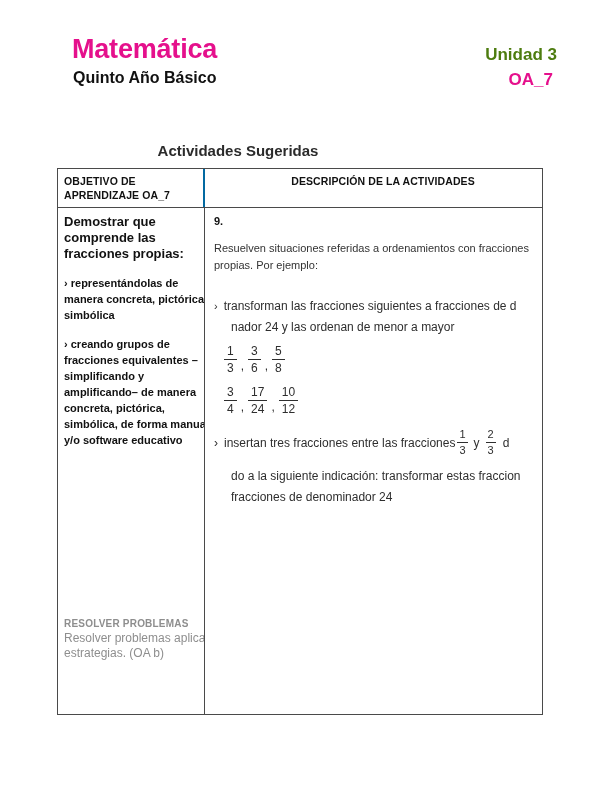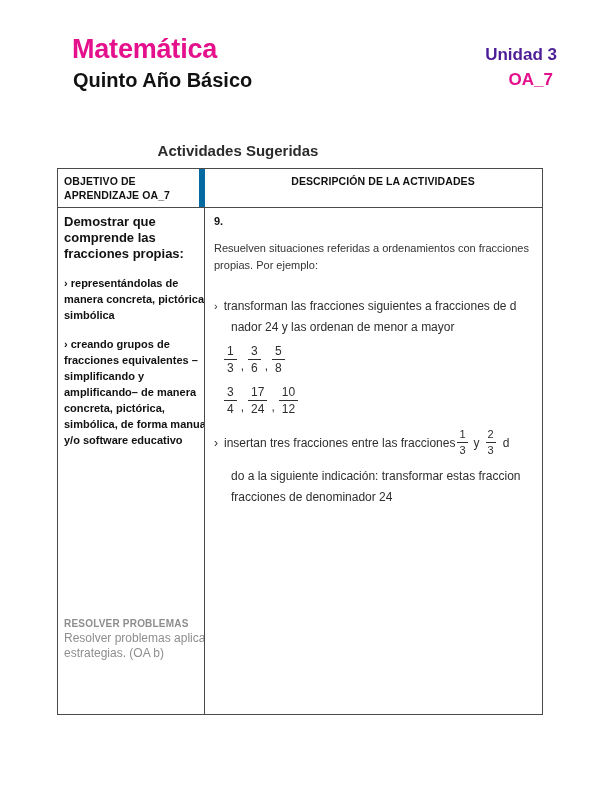--- a/index.html
+++ b/index.html
@@ -33,33 +33,33 @@
     font-weight: bold;
     color: #e5108c;
     letter-spacing: -0.2px;
     line-height: 1;
     white-space: nowrap;
   }
   .grade-title {
     position: absolute;
     left: 73px;
     top: 70px;
-    font-size: 20px;
+    font-size: 16px;
     font-weight: bold;
     color: #111111;
     line-height: 1;
     white-space: nowrap;
   }
   .unit-label {
     position: absolute;
     right: 78px;
     top: 46px;
     font-size: 17px;
     font-weight: bold;
-    color: #4c1d95;
+    color: #4d7c0f;
     line-height: 1;
     white-space: nowrap;
     text-align: right;
   }
   .oa-label {
     position: absolute;
     right: 82px;
     top: 71px;
     font-size: 17px;
     font-weight: bold;
@@ -101,21 +101,21 @@
     height: 39px;
     border-bottom: 1px solid #4a4a4a;
     box-sizing: border-box;
   }
   .head-left {
     position: absolute;
     left: 0;
     top: 0;
     width: 147px;
     height: 100%;
-    border-right: 6px solid #0369a1;
+    border-right: 2px solid #0369a1;
     box-sizing: border-box;
     padding: 5px 0 0 6px;
     font-size: 10.5px;
     font-weight: bold;
     color: #111;
     line-height: 14px;
     letter-spacing: 0.1px;
     overflow: hidden;
   }
   .head-right {

